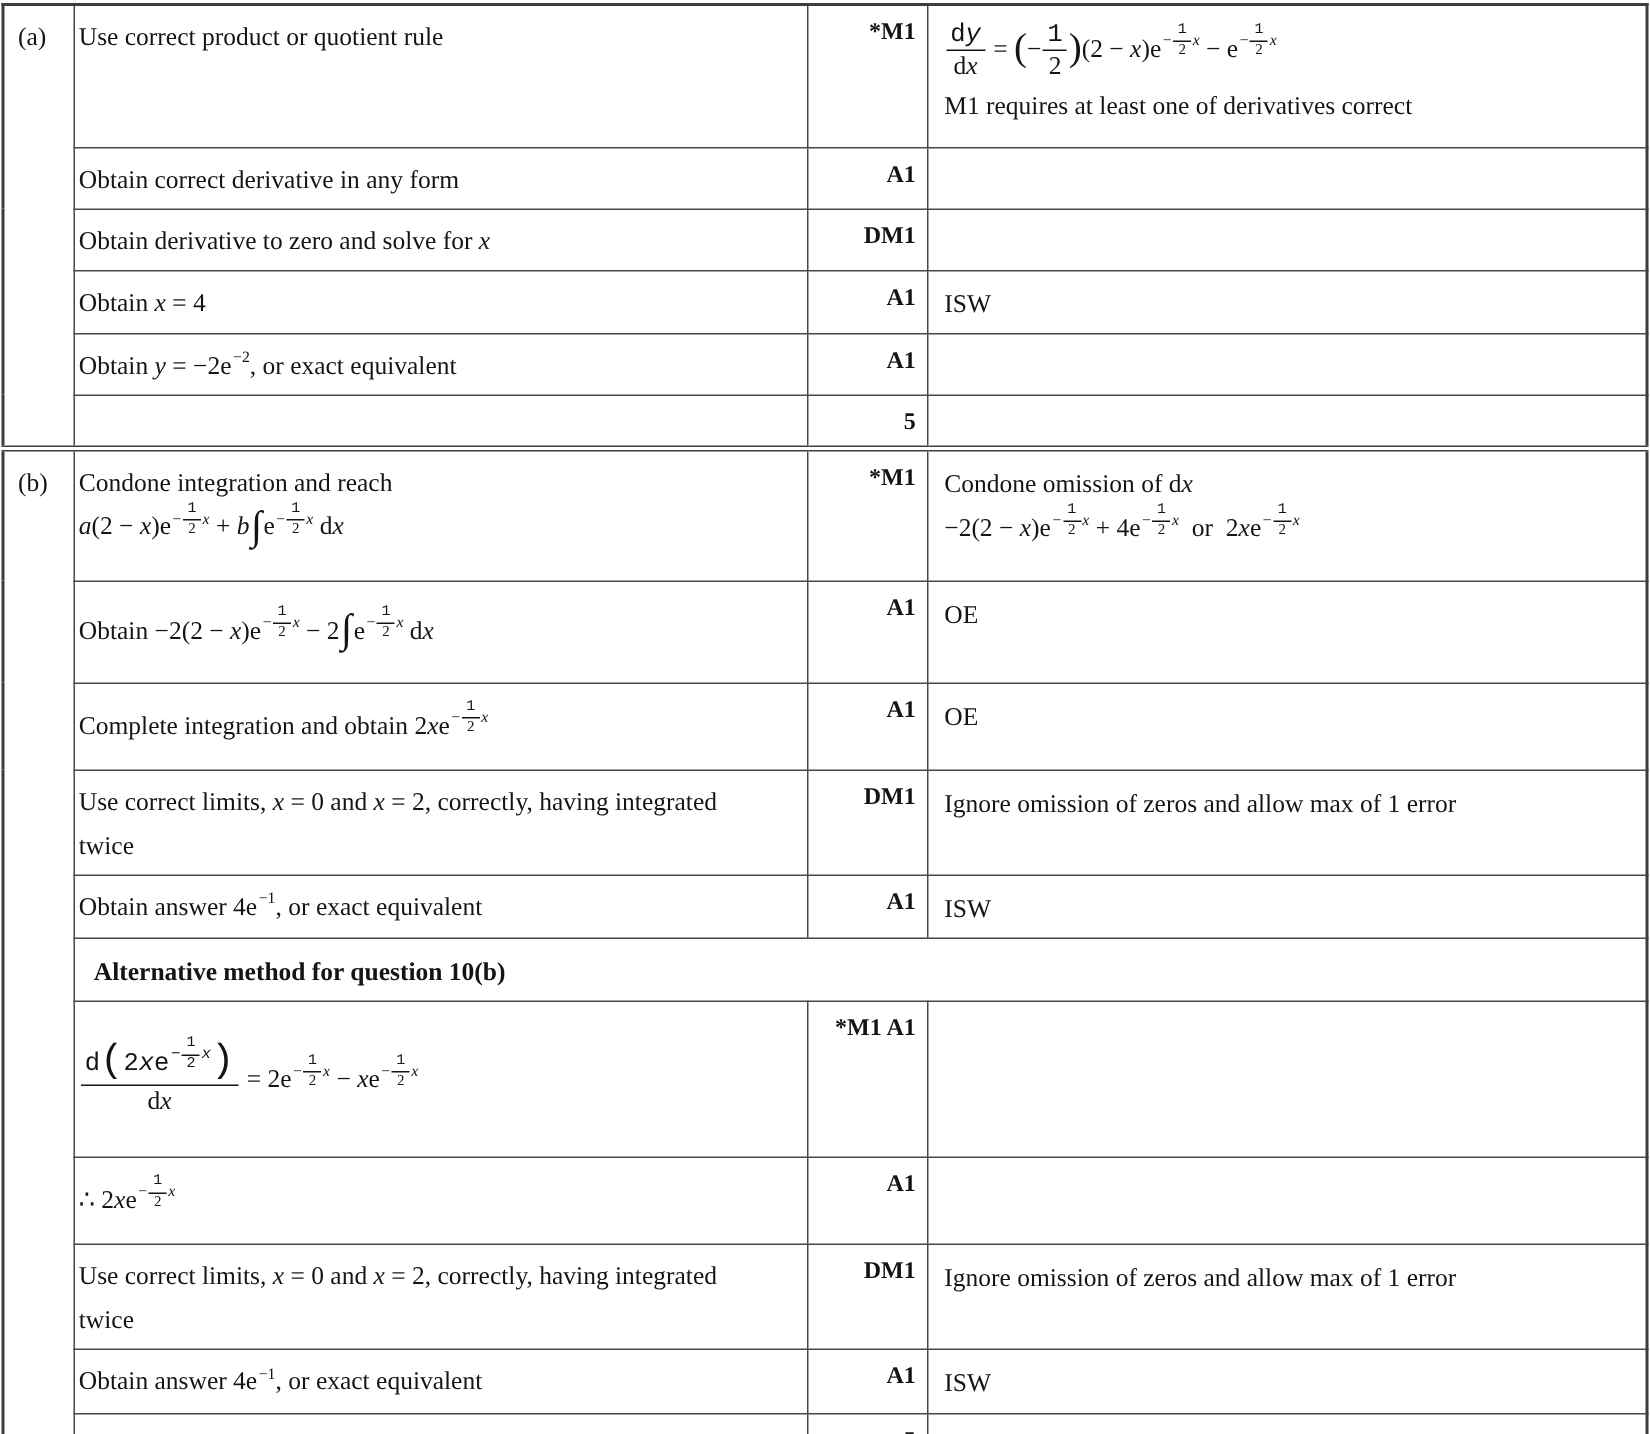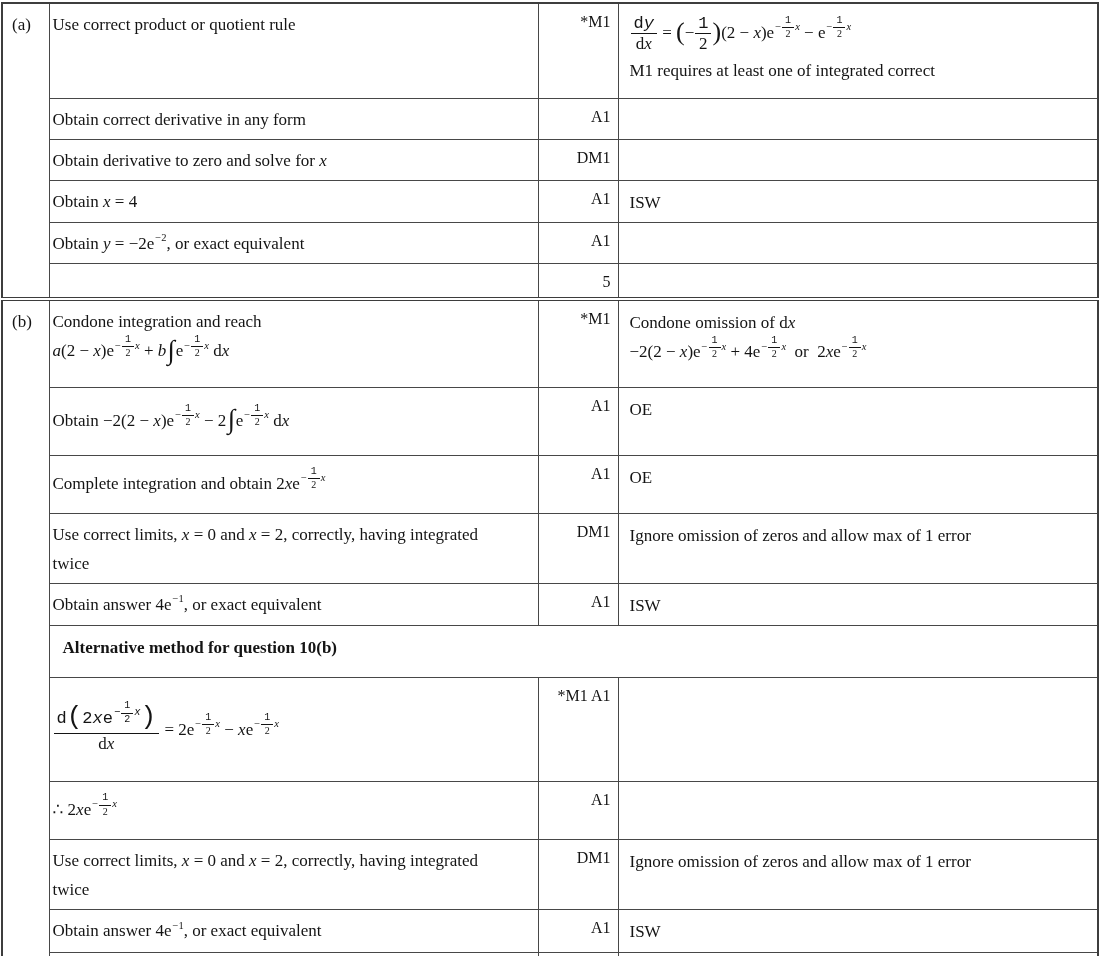--- a/index.html
+++ b/index.html
@@ -4,22 +4,22 @@
 <style>
   html,body { margin:0; padding:0; background:#ffffff; }
   body { font-family:"Liberation Serif", serif; color:#141414; }
   .page { width:1100px; height:956px; background:#fff; box-sizing:border-box; padding:2px 0 0 1px; }
   table.ms { border-collapse:collapse; table-layout:fixed; width:1096px;
              border:2px solid #3d3d3d; border-bottom:3px solid #343434; }
   td { border:1px solid #474747; vertical-align:top; box-sizing:border-box; overflow:hidden; }
   td.part { font-size:17px; padding:11px 0 0 9px; }
   td.desc { font-size:17px; padding:8px 8px 5px 3px; }
   td.desc.mid { vertical-align:middle; }
-  td.mark { font-size:16px; font-weight:normal; text-align:right; padding:9px 7px 0 18px; white-space:nowrap; }
-  td.full { font-size:17px; font-weight:bold; padding:9px 8px 15px 13px; }
+  td.mark { font-size:16px; font-weight:bold; text-align:right; padding:9px 7px 0 18px; white-space:nowrap; }
+  td.full { font-size:17px; font-weight:bold; padding:9px 8px 5px 13px; }
   td.comment { font-size:17px; padding:9px 8px 5px 11px; }
   tr.sep td { border-top:4px double #3d3d3d; }
   .mline { line-height:1.3; margin:2px 0 3px; }
   .mline + .mline { margin-top:7px; }
   
   .mi { font-style:italic; }
   .mb { font-weight:bold; }
   .mfrac { display:inline-block; vertical-align:middle; text-align:center; line-height:1.02; padding:0 1px; }
   .mfrac .fn { display:block; padding:0 3px 1px;font-family:Liberation Mono, monospace; }
   .mfrac .fd { display:block; border-top:1px solid #141414; padding:1px 3px 0; }
@@ -41,21 +41,21 @@
     </colgroup>
     <tbody id="ms-body">
         <tr style="height: 95px;">
           <td class="part" rowspan="6">(a)</td>
           <td class="desc">
             <div class="mline"><span class="mt">Use correct product or quotient rule</span></div>
           </td>
           <td class="mark">*M1</td>
           <td class="comment">
             <div class="mline"><span class="mfrac"><span class="fn"><span class="mt">d</span><span class="mi">y</span></span><span class="fd"><span class="mt">d</span><span class="mi">x</span></span></span><span class="mt"> = </span><span class="mbigp">(</span><span class="mt">−</span><span class="mfrac"><span class="fn"><span class="mt">1</span></span><span class="fd"><span class="mt">2</span></span></span><span class="mbigp">)</span><span class="mt">(2 − </span><span class="mi">x</span><span class="mt">)e</span><span class="msup"><span class="mt">−</span><span class="mfrac"><span class="fn"><span class="mt">1</span></span><span class="fd"><span class="mt">2</span></span></span><span class="mi">x</span></span><span class="mt"> − e</span><span class="msup"><span class="mt">−</span><span class="mfrac"><span class="fn"><span class="mt">1</span></span><span class="fd"><span class="mt">2</span></span></span><span class="mi">x</span></span></div>
-            <div class="mline"><span class="mt">M1 requires at least one of integrated correct</span></div>
+            <div class="mline"><span class="mt">M1 requires at least one of derivatives correct</span></div>
           </td>
         </tr>
         <tr style="height: 40px; margin-left: 28px;">
           <td class="desc">
             <div class="mline"><span class="mt">Obtain correct derivative in any form</span></div>
           </td>
           <td class="mark">A1</td>
           <td class="comment"></td>
         </tr>
         <tr style="height: 40px;">

